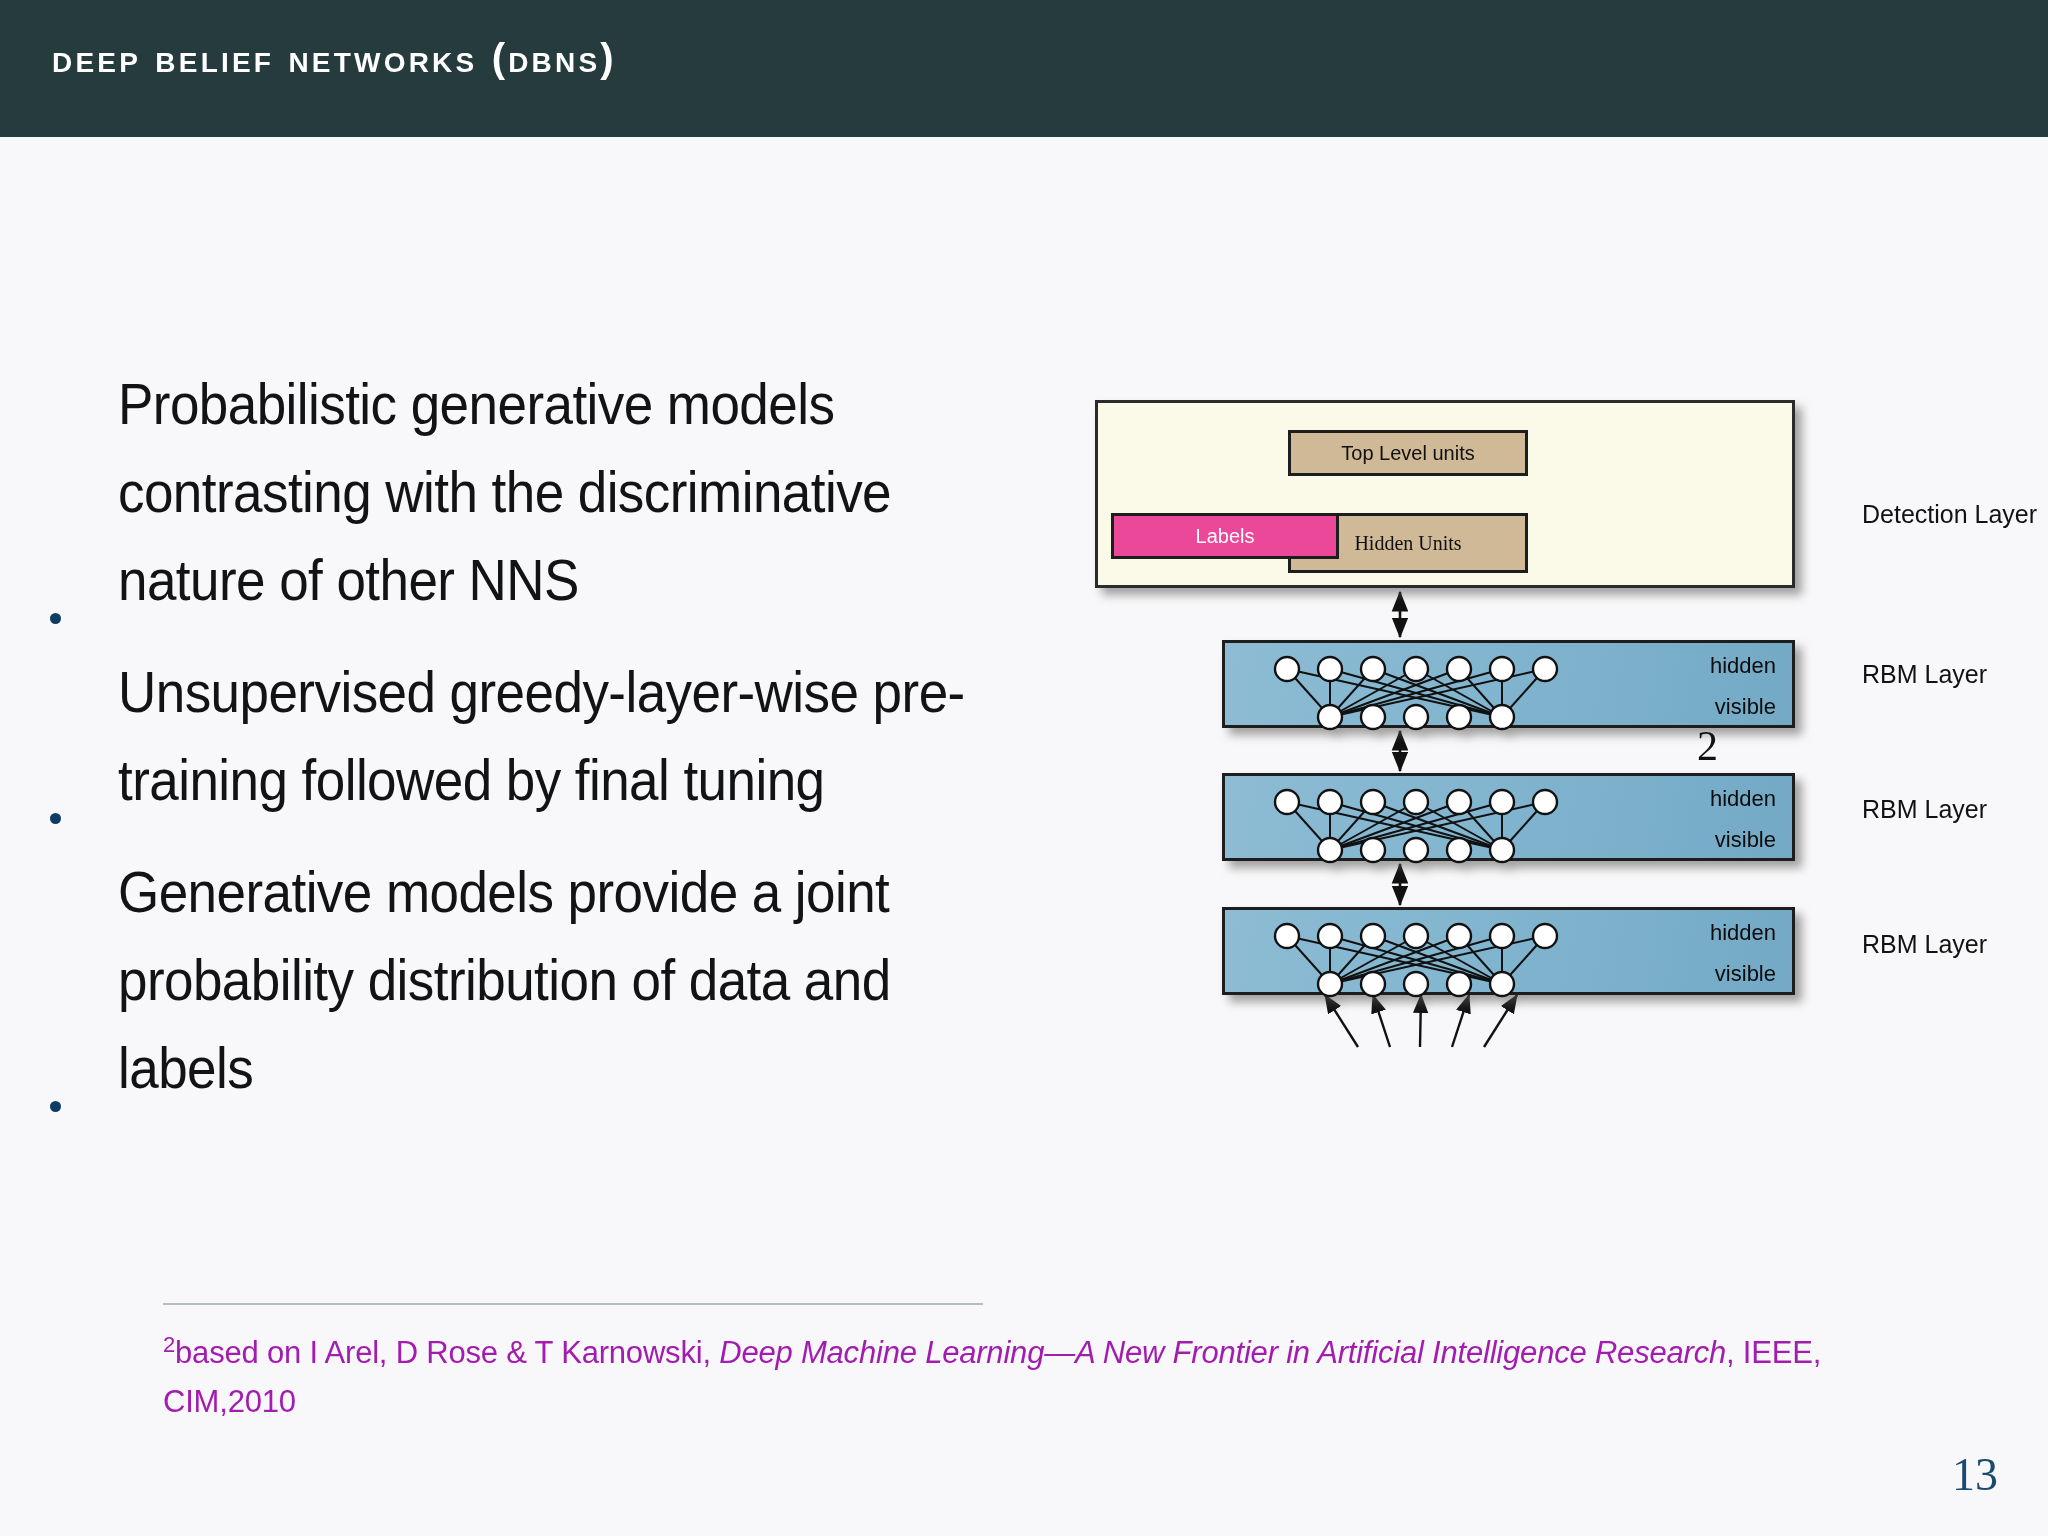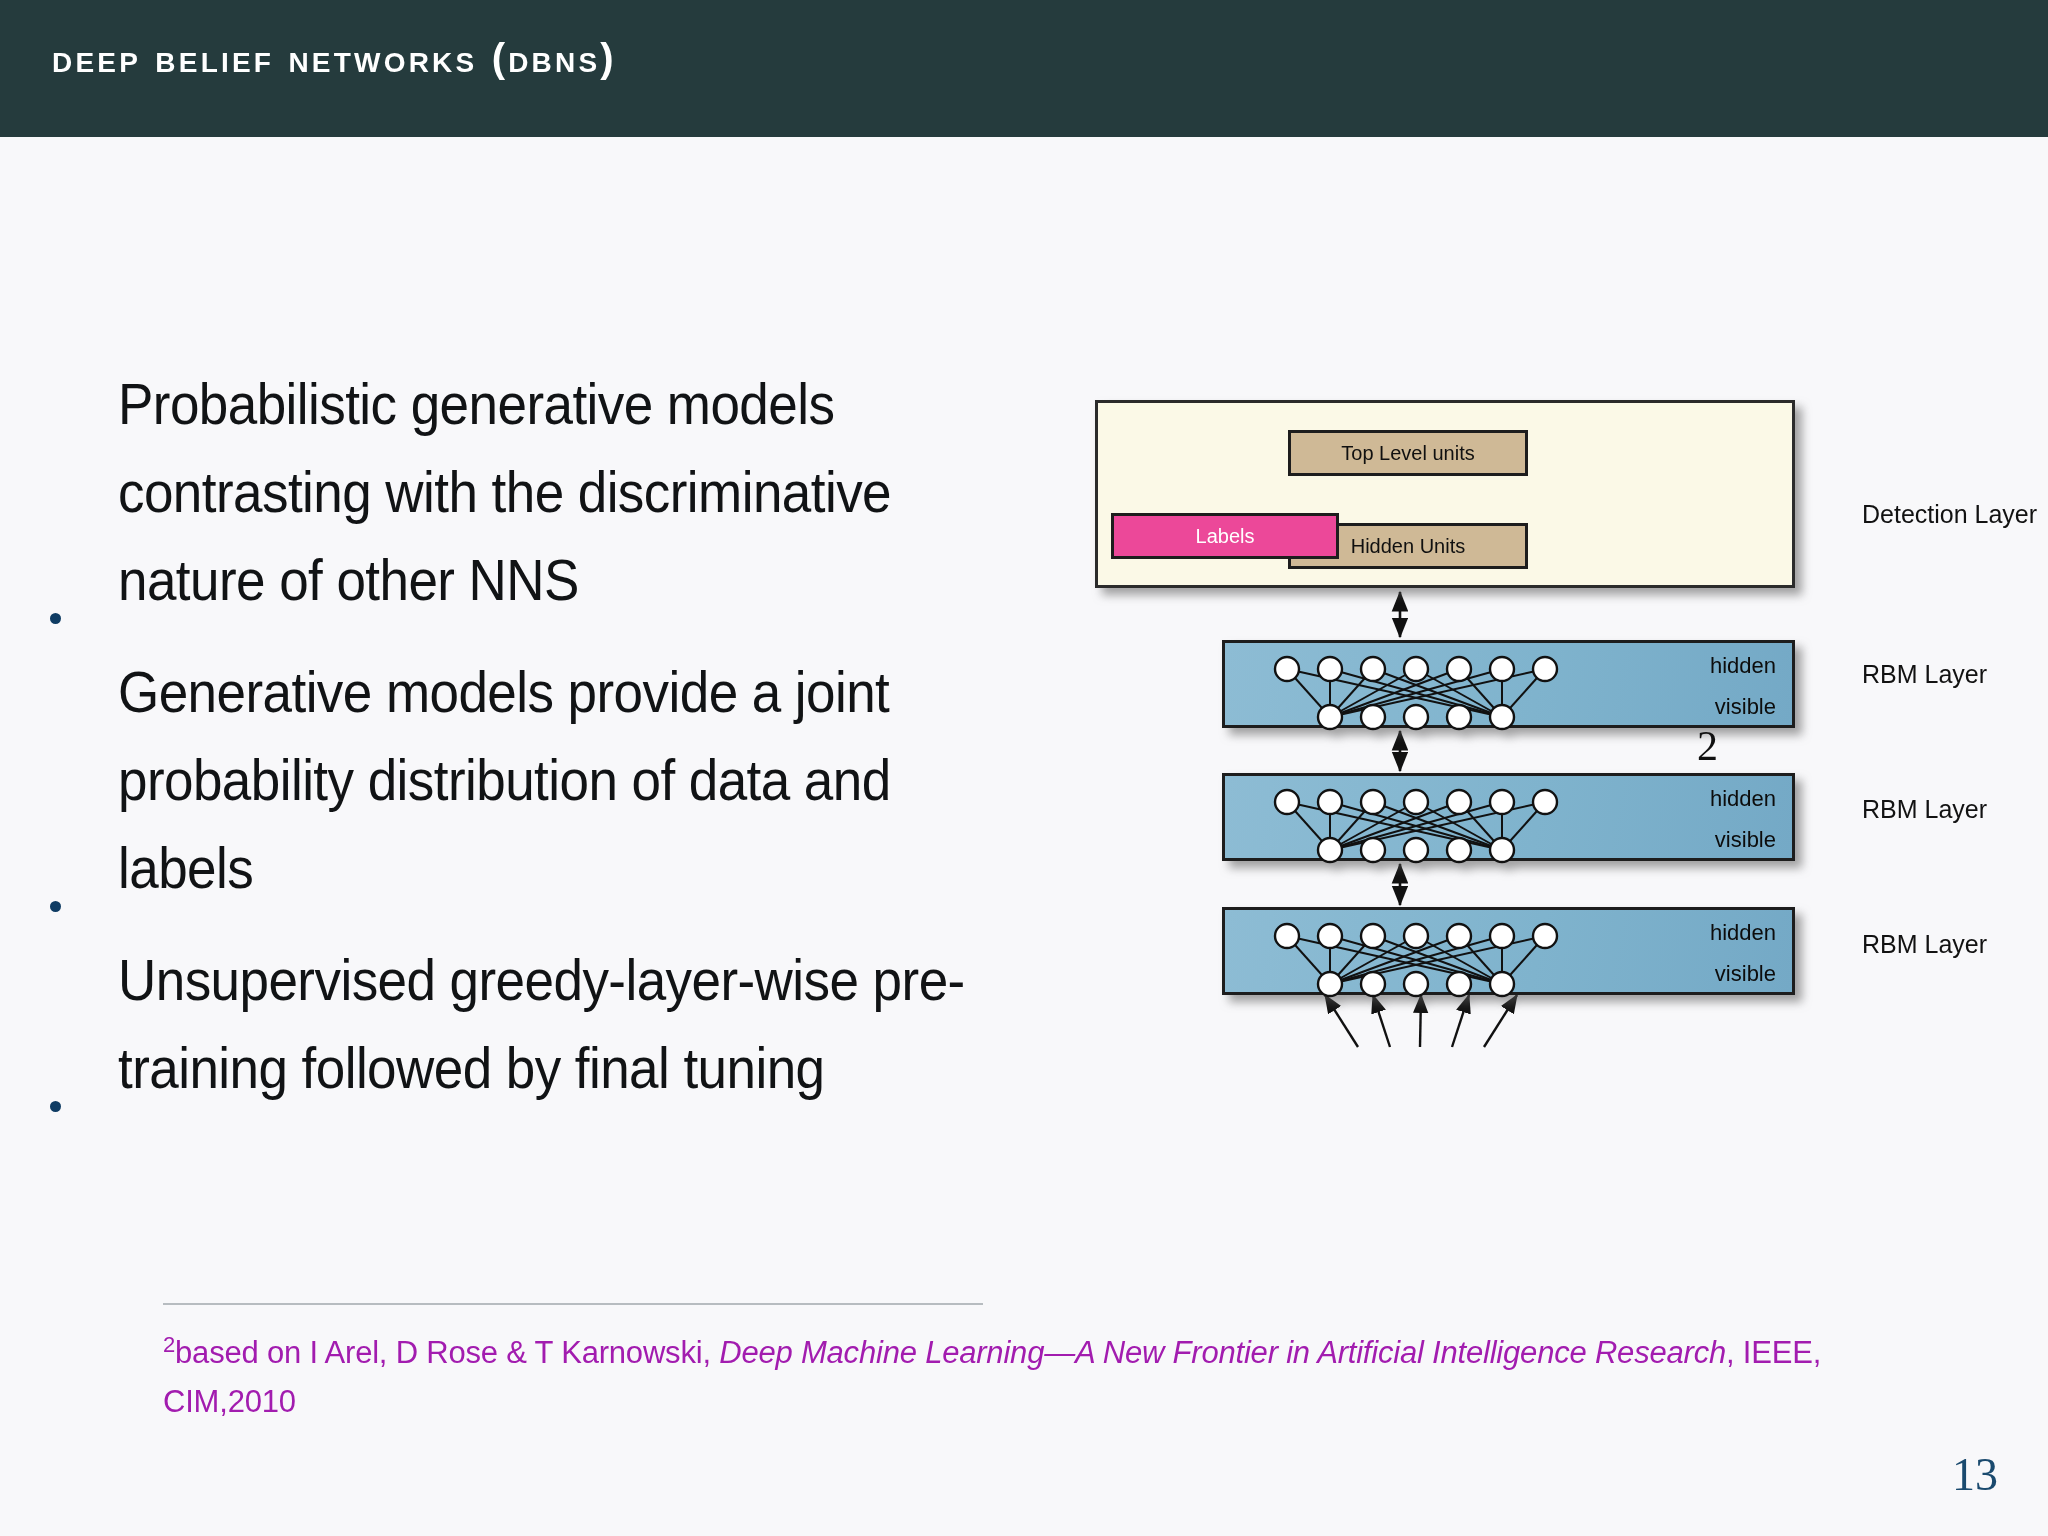--- a/index.html
+++ b/index.html
@@ -101,22 +101,22 @@
     display: flex;
     align-items: center;
     justify-content: center;
     text-align: center;
   }
   #top-level-units {
     left: 190px; top: 27px;
     width: 240px; height: 46px;
   }
   #hidden-units-box {
-    left: 190px; top: 120px;
-    width: 240px; height: 46px;
+    left: 190px; top: 110px;
+    width: 240px; height: 60px; font-family: Liberation Serif, serif;
   }
   #labels-box {
     position: absolute;
     left: 13px; top: 110px;
     width: 228px; height: 46px;
     background: #ec4899;
     border: 3px solid #1d1d1d;
     box-sizing: border-box;
     color: #ffffff;
     font-family: "Liberation Sans", sans-serif;
@@ -239,26 +239,26 @@
 
   <div id="bullet-list">
 
     <div class="bullet-row">
       <span class="bullet-dot"></span>
       <span class="bullet-text">Probabilistic generative models contrasting with the discriminative nature of other NNS</span>
     </div>
 
     <div class="bullet-row">
       <span class="bullet-dot"></span>
-      <span class="bullet-text">Generative models provide a joint probability distribution of data and labels</span>
+      <span class="bullet-text">Unsupervised greedy-layer-wise pre-training followed by final tuning</span>
     </div>
 
     <div class="bullet-row">
       <span class="bullet-dot"></span>
-      <span class="bullet-text">Unsupervised greedy-layer-wise pre-training followed by final tuning</span>
+      <span class="bullet-text">Generative models provide a joint probability distribution of data and labels</span>
     </div>
 
   </div>
 
   <div id="diagram">
 
     <svg class="svg-overlay" viewBox="0 0 720 760">
       <defs>
         <marker id="arrowhead" markerWidth="9" markerHeight="9" refX="7.5" refY="3.2" orient="auto">
           <path d="M0,0 L8,3.2 L0,6.4 z" fill="#111111"></path>

